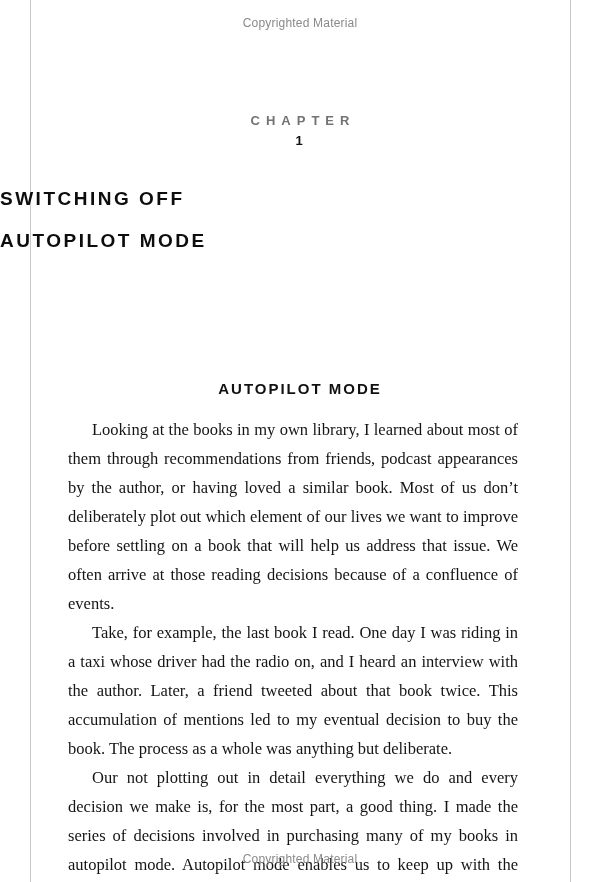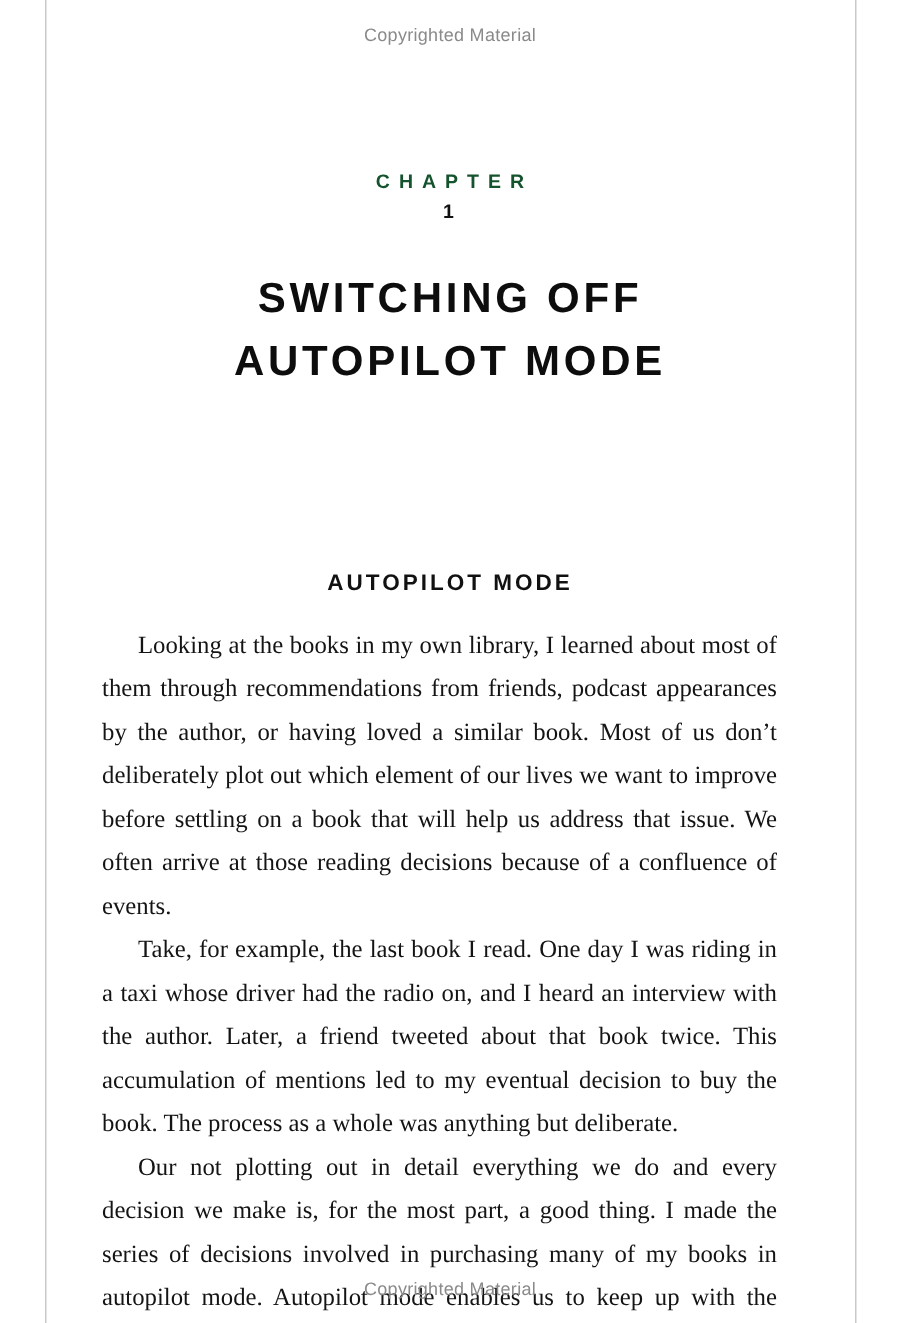--- a/index.html
+++ b/index.html
@@ -42,45 +42,44 @@
   .chapter-label {
     position: absolute;
     top: 113px;
     left: 0;
     width: 100%;
     text-align: center;
     font-family: "Liberation Sans", sans-serif;
     font-weight: bold;
     font-size: 13px;
     letter-spacing: 6px;
-    color: #14532d;
+    color: #737373;
     text-indent: 6px; 
   }
   .chapter-number {
     position: absolute;
     top: 133px;
     left: 0;
     width: 100%;
     text-align: center;
     font-family: "Liberation Sans", sans-serif;
     font-weight: bold;
     font-size: 13px;
     letter-spacing: 2px;
     color: #111;
   }
 
   .book-title {
     position: absolute;
     top: 178px;
     left: 0;
     width: 100%;
-    text-align: center;
     font-family: "Liberation Sans", sans-serif;
     font-weight: bold;
-    font-size: 28px;
+    font-size: 19px;
     line-height: 42px;
     letter-spacing: 2.5px;
     color: #0d0d0d;
   }
 
   .section-heading {
     position: absolute;
     top: 380px;
     left: 0;
     width: 100%;

